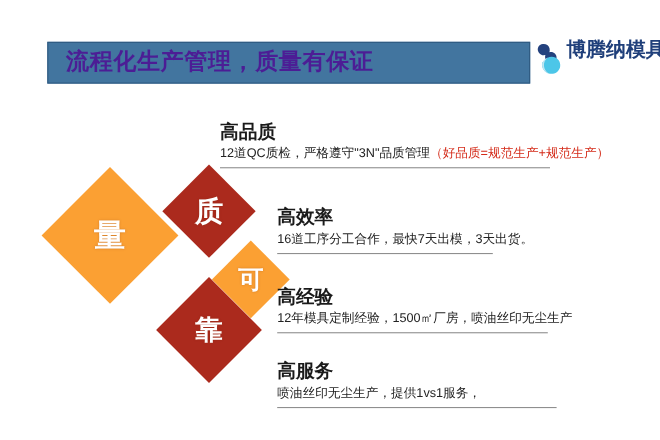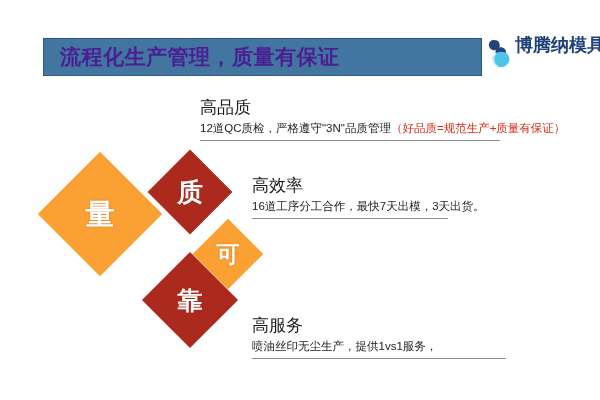--- a/index.html
+++ b/index.html
@@ -126,25 +126,25 @@
     background: #ab2a1d;
   }
   .d-kao .glyph { font-size: 25px; }
 
   
   .feature {
     position: absolute;
   }
   .feature-title {
     font-size: 17px;
-    font-weight: normal;
+    font-weight: bold;
     color: #1a1a1a;
     line-height: 20px;
     white-space: nowrap;
-    margin: 0 0 3px 0;
+    margin: 12px 0 3px 0;
   }
   .feature-desc {
     font-size: 11.5px;
     color: #222222;
     line-height: 15px;
     white-space: nowrap;
     padding-bottom: 2px;
   }
   .feature-note {
     color: #d42b19;
@@ -194,31 +194,36 @@
   <div class="diamond d-ke">
     <span class="glyph">可</span>
   </div>
   <div class="diamond d-kao">
     <span class="glyph">靠</span>
   </div>
 
   <div class="feature f1">
     <div class="feature-title">高品质</div>
     <div class="feature-desc">
-      <span>12道QC质检，严格遵守"3N"品质管理</span><span class="feature-note">（好品质=规范生产+质量有保证）</span>
+      <span>12道QC质检，严格遵守"3N"品质管理</span><span class="feature-note">（好品质=规范生产+规范生产）</span>
     </div>
     <div class="rule"></div>
   </div>
 
   <div class="feature f2">
     <div class="feature-title">高效率</div>
     <div class="feature-desc">16道工序分工合作，最快7天出模，3天出货。</div>
     <div class="rule"></div>
   </div>
 
+  <div class="feature f3">
+    <div class="feature-title">高经验</div>
+    <div class="feature-desc">12年模具定制经验，1500㎡厂房，喷油丝印无尘生产</div>
+    <div class="rule"></div>
+  </div>
 
   <div class="feature f4">
     <div class="feature-title">高服务</div>
     <div class="feature-desc">喷油丝印无尘生产，提供1vs1服务，</div>
     <div class="rule"></div>
   </div>
 
 </div>
 
 </body></html>

